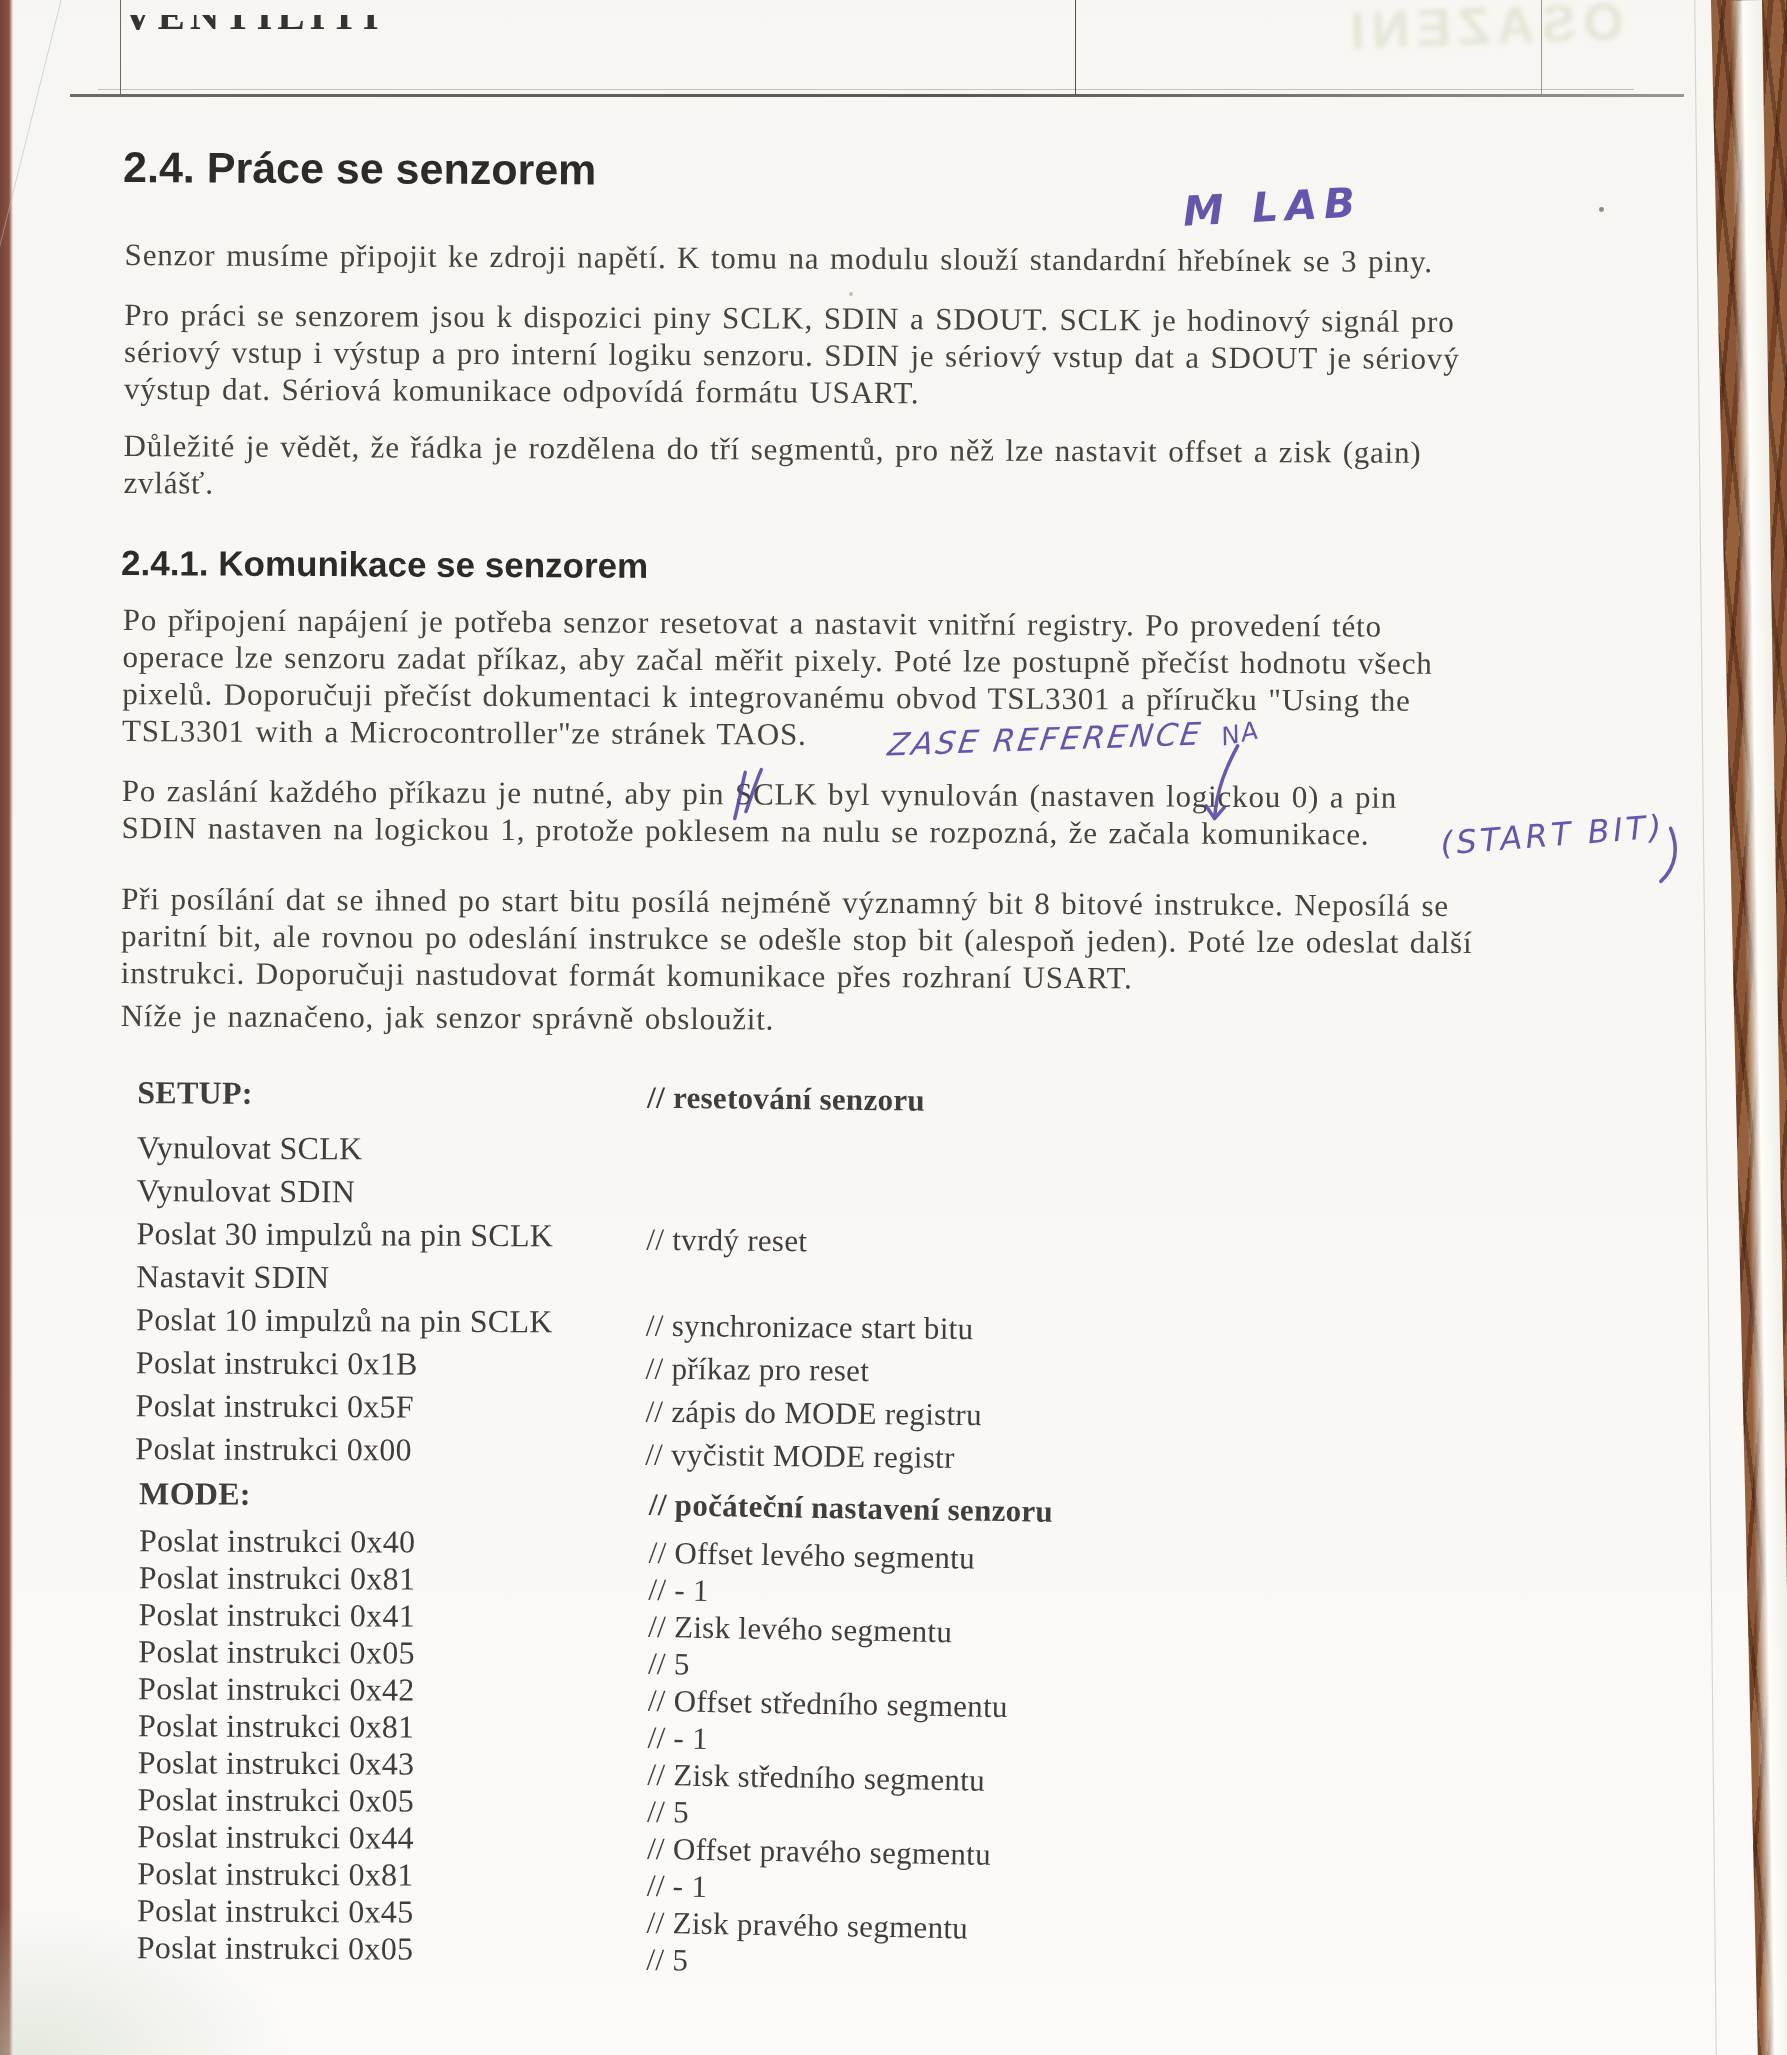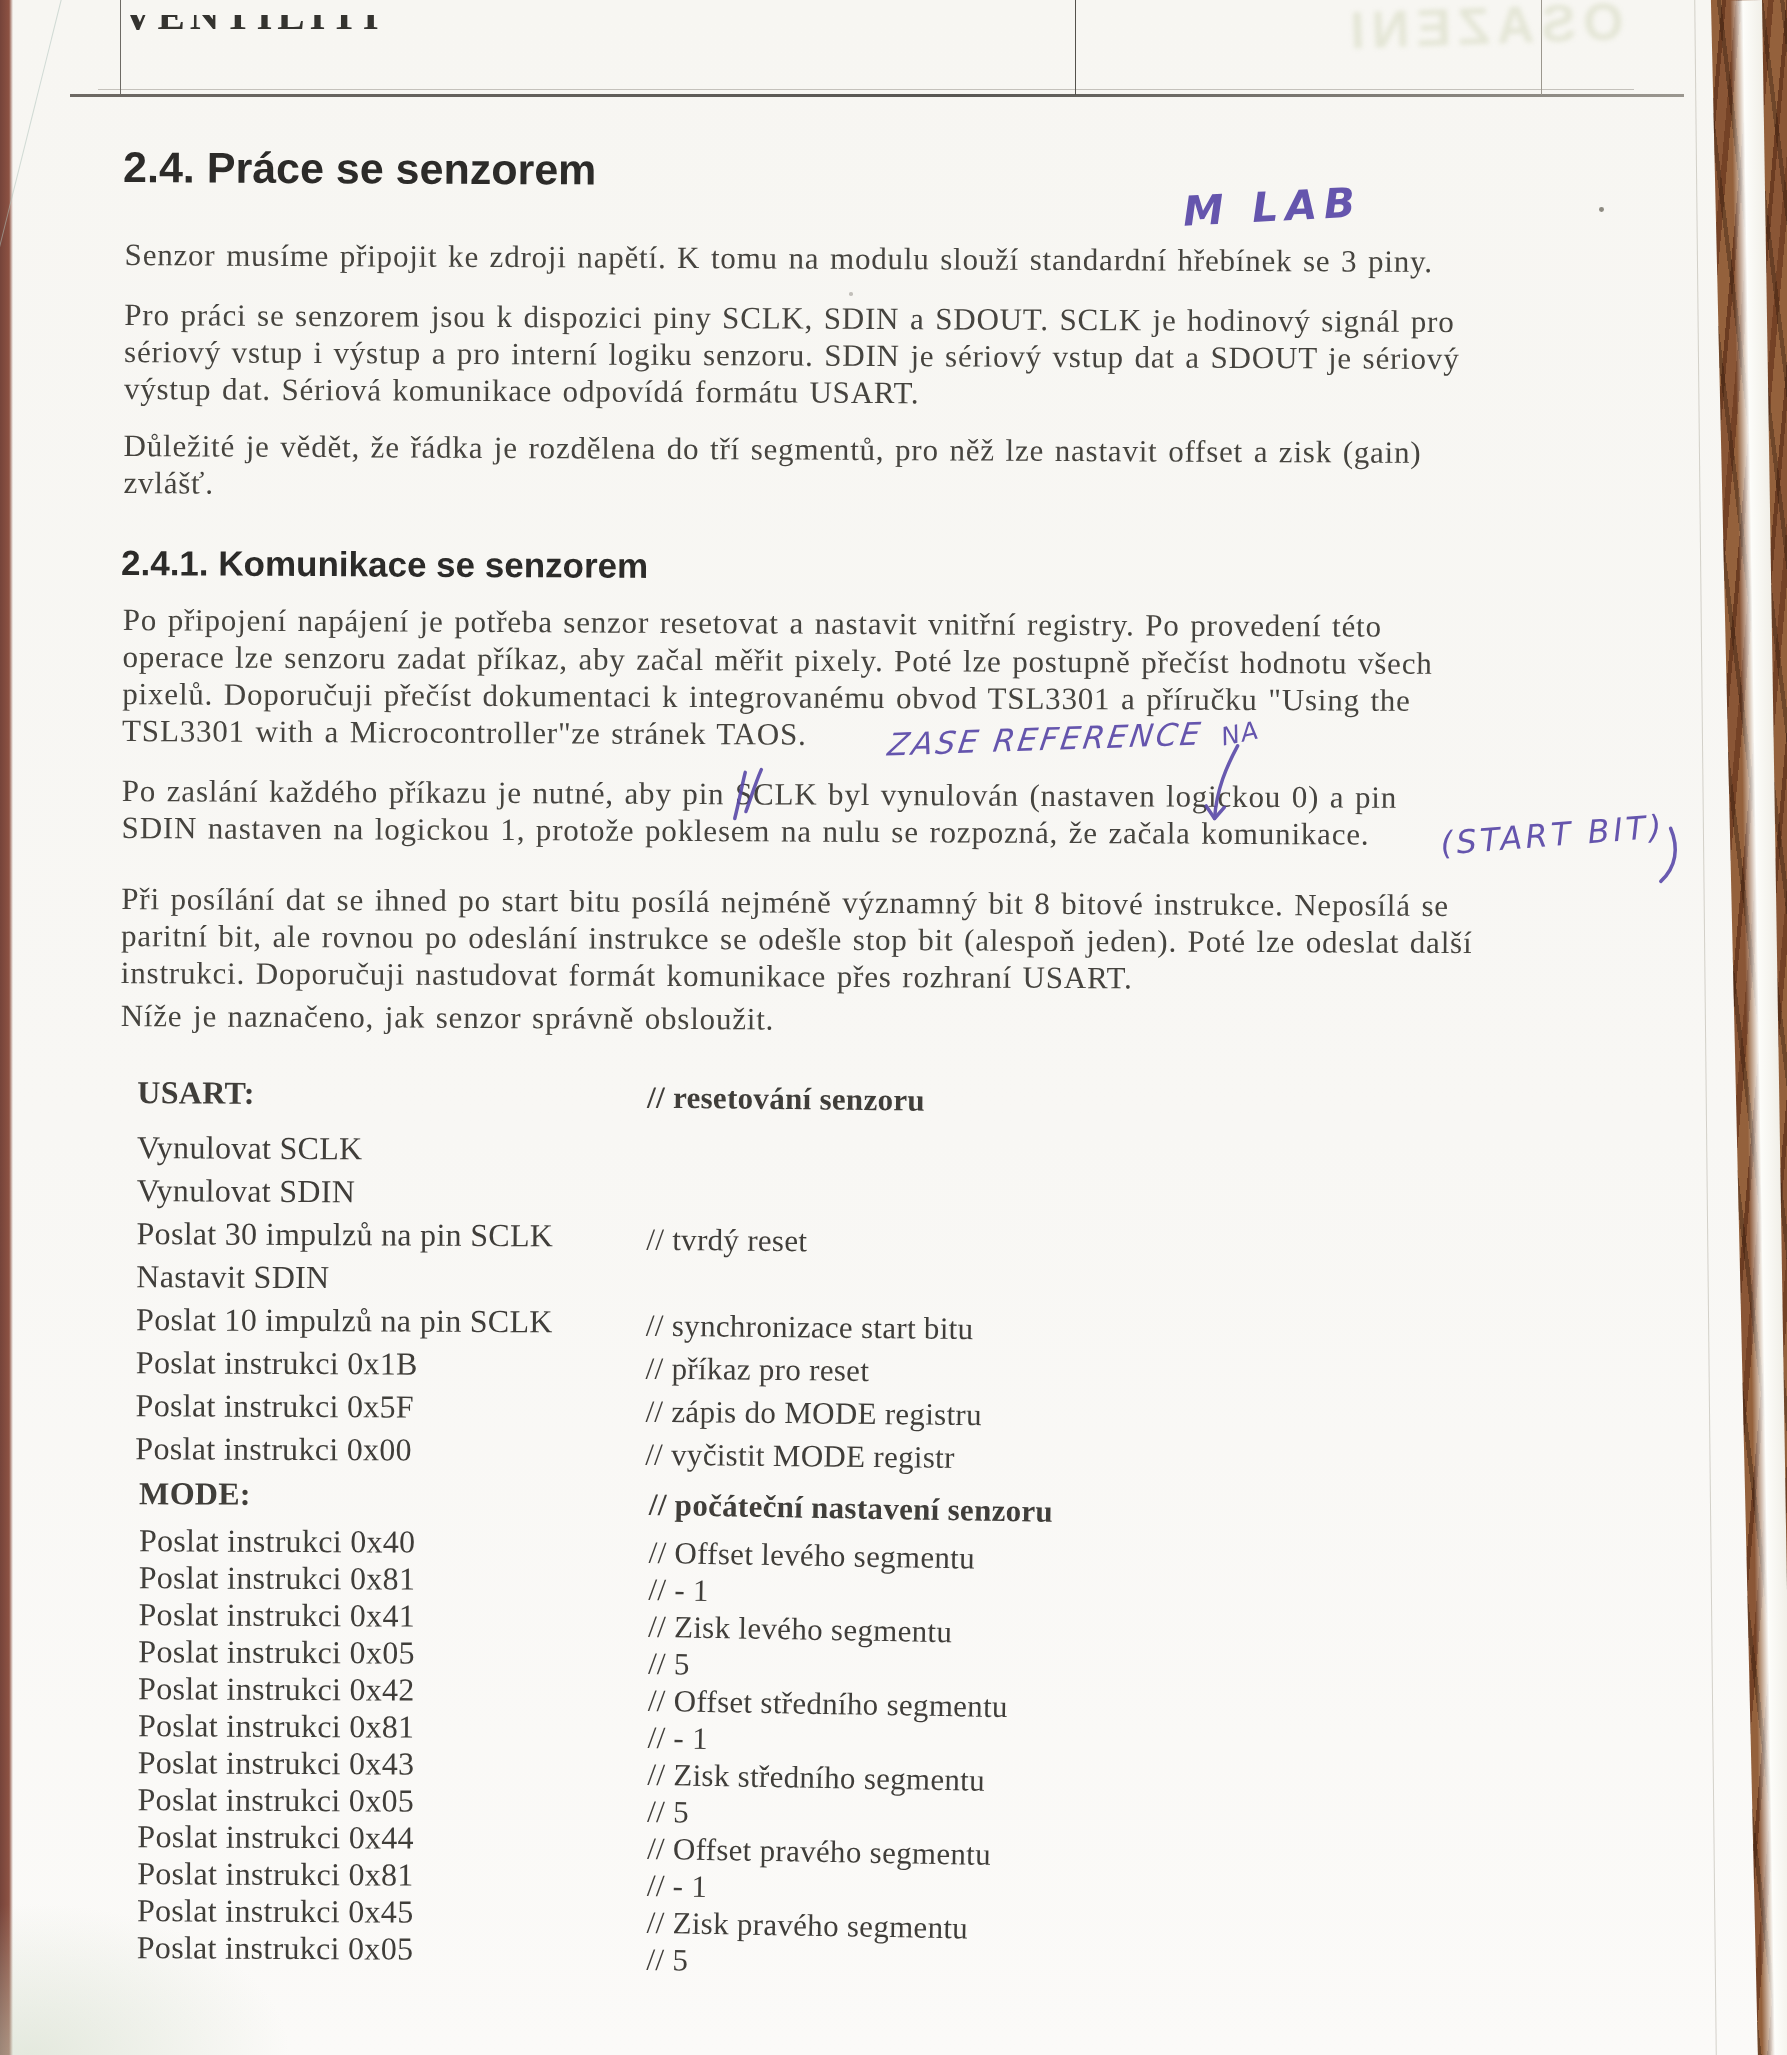--- a/index.html
+++ b/index.html
@@ -133,21 +133,21 @@
       <div>paritní bit, ale rovnou po odeslání instrukce se odešle stop bit (alespoň jeden). Poté lze odeslat další</div>
       <div>instrukci. Doporučuji nastudovat formát komunikace přes rozhraní USART.</div>
     </div>
 
     <div class="para p7">
       <div>Níže je naznačeno, jak senzor správně obsloužit.</div>
     </div>
 
     <div class="lst lst-reset">
       <div class="lst-head">
-        <span>USART:</span>
+        <span>SETUP:</span>
         <span class="cmt">// resetování senzoru</span>
       </div>
       <div class="row"><span class="cmd">Vynulovat SCLK</span><span class="cmt"></span></div>
       <div class="row"><span class="cmd">Vynulovat SDIN</span><span class="cmt"></span></div>
       <div class="row"><span class="cmd">Poslat 30 impulzů na pin SCLK</span><span class="cmt">// tvrdý reset</span></div>
       <div class="row"><span class="cmd">Nastavit SDIN</span><span class="cmt"></span></div>
       <div class="row"><span class="cmd">Poslat 10 impulzů na pin SCLK</span><span class="cmt">// synchronizace start bitu</span></div>
       <div class="row"><span class="cmd">Poslat instrukci 0x1B</span><span class="cmt">// příkaz pro reset</span></div>
       <div class="row"><span class="cmd">Poslat instrukci 0x5F</span><span class="cmt">// zápis do MODE registru</span></div>
       <div class="row"><span class="cmd">Poslat instrukci 0x00</span><span class="cmt">// vyčistit MODE registr</span></div>

